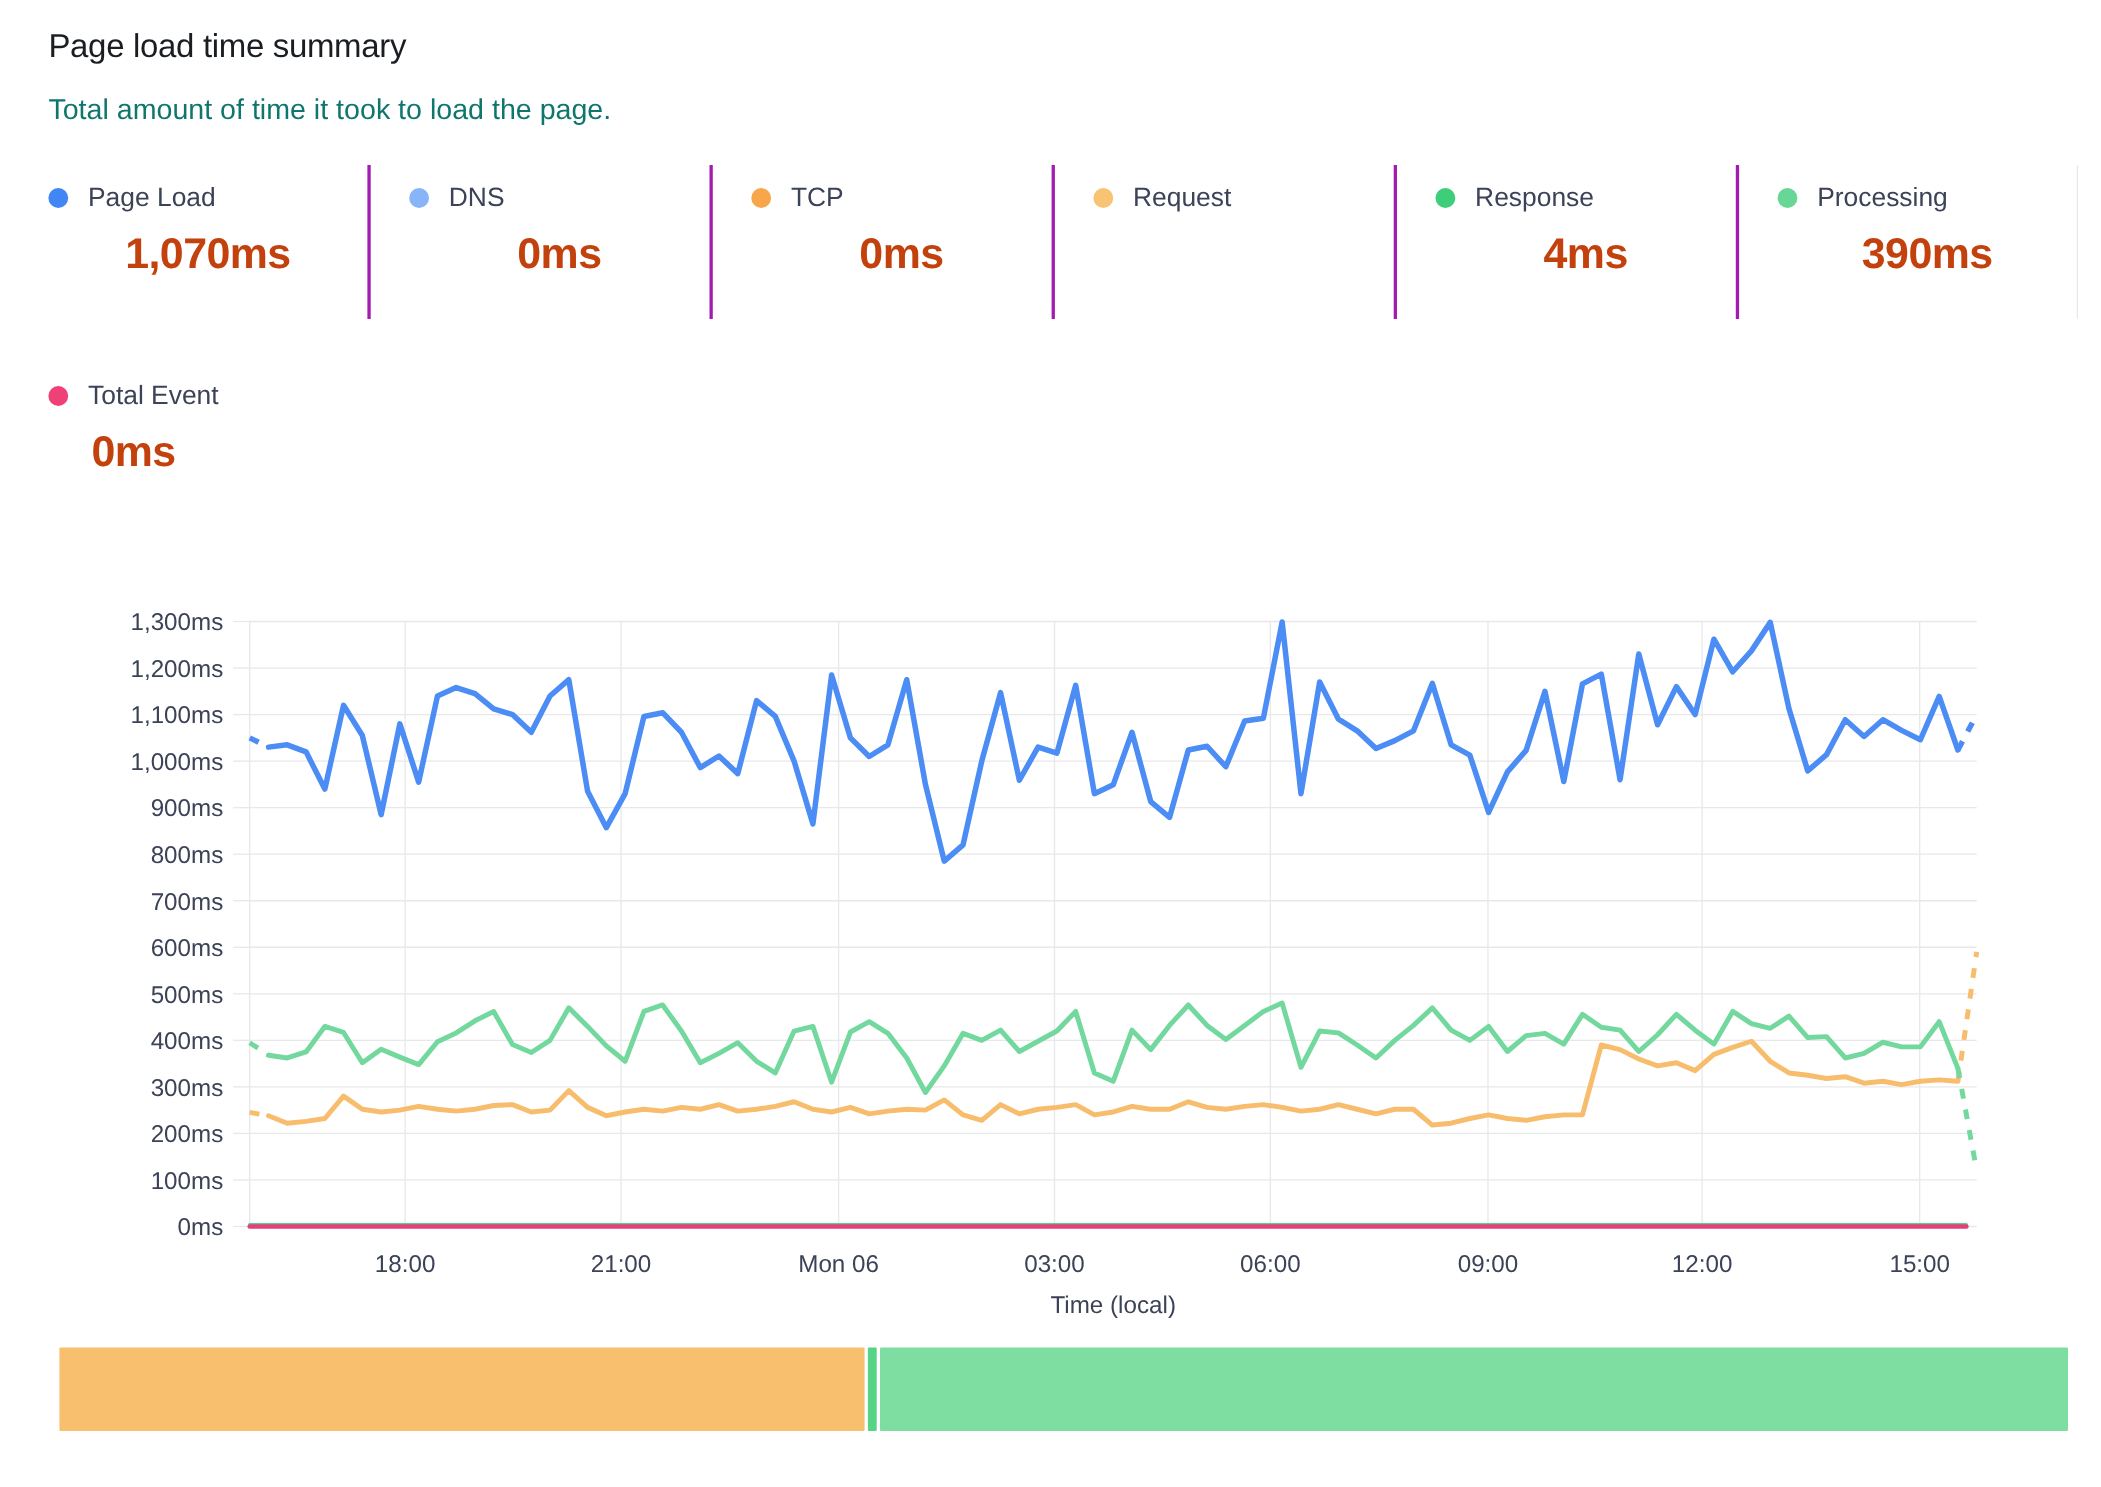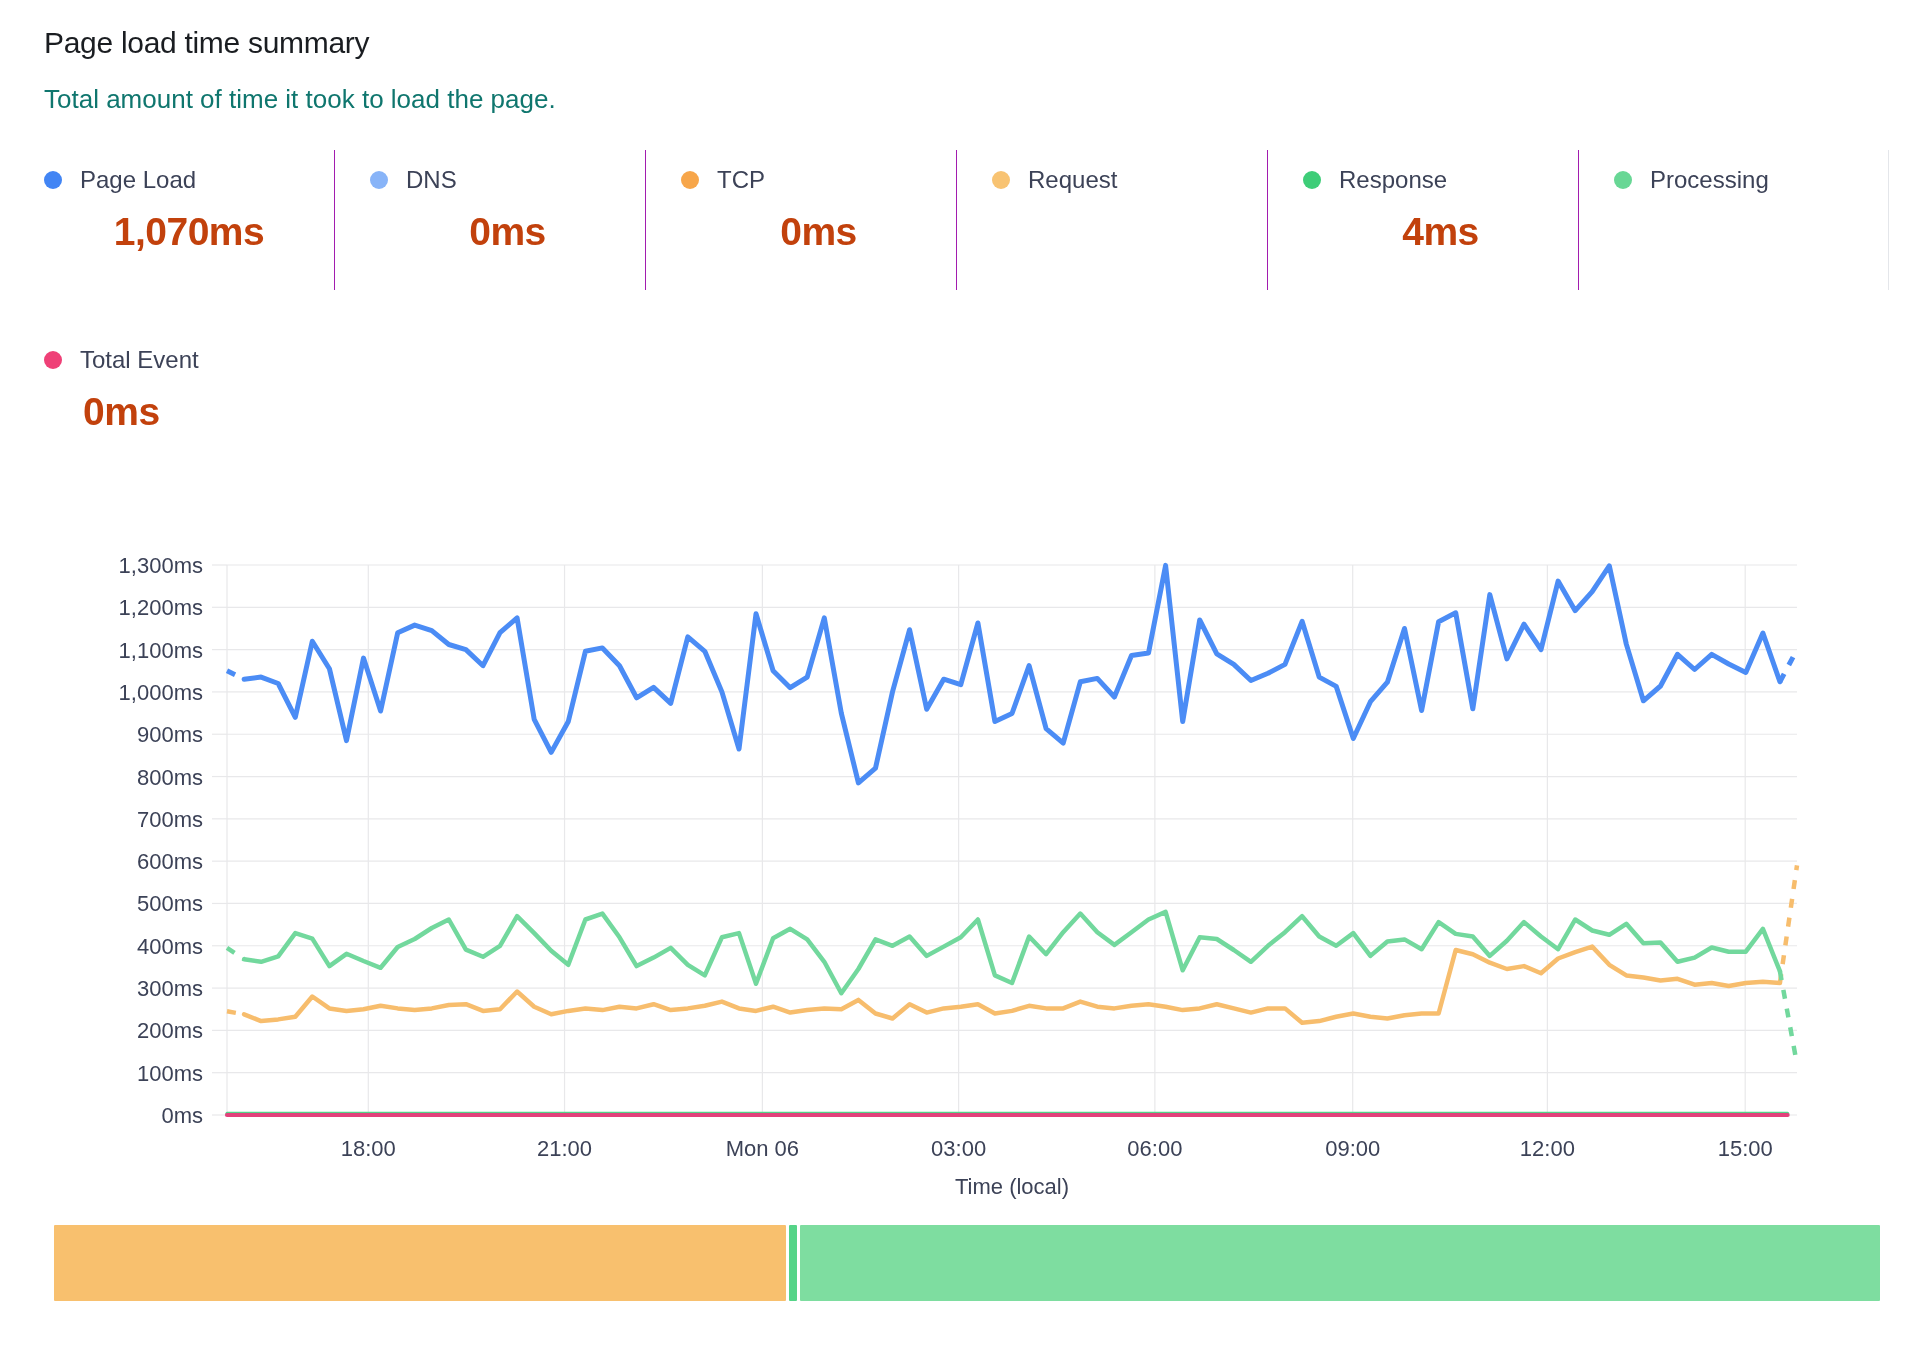--- a/index.html
+++ b/index.html
@@ -1,21 +1,21 @@
 <!DOCTYPE html>
 <html><head>
 <meta charset="utf-8">
 <style>
   html,body{margin:0;padding:0;background:#ffffff;}
   body{width:1910px;height:1352px;position:relative;font-family:"Liberation Sans",sans-serif;overflow:hidden;}
   .page-title{position:absolute;left:44px;top:26px;margin:0;font-size:30px;font-weight:400;color:#1a1d21;letter-spacing:-0.3px;}
   .page-subtitle{position:absolute;left:44px;top:84px;margin:0;font-size:26px;font-weight:400;color:#0f766e;}
   .metrics-row{position:absolute;left:44px;top:150px;display:flex;}
   .metric{box-sizing:border-box;height:140px;text-align:center;}
-  .metric.col{width:311px;border-left:1px solid #a21caf;padding-left:35px;}
+  .metric.col{width:311px;border-left:3px solid #a21caf;padding-left:35px;}
   .metric.first{width:290px;border-left:none;padding-left:0;}
   .metric.last{border-right:1px solid #e4e6ea;}
   .metric-head{display:flex;align-items:center;gap:18px;margin-top:16px;}
   .dot{width:18px;height:18px;border-radius:50%;flex:0 0 auto;}
   .metric-label{font-size:24px;color:#3c4257;}
   .metric-value{font-size:39px;font-weight:700;color:#c2410c;margin-top:16px;letter-spacing:-0.5px;}
   .metric-row2{position:absolute;left:44px;top:330px;}
   #chart-svg{position:absolute;left:0;top:0;width:1910px;height:1352px;}
   .tick{font-family:"Liberation Sans",sans-serif;font-size:22px;fill:#3c4257;}
   #status-bar{position:absolute;left:54px;top:1225px;width:1826px;height:76px;display:flex;gap:3px;}
@@ -60,20 +60,21 @@
       <span class="dot" style="background-color: rgb(62, 205, 120);"></span>
       <span class="metric-label">Response</span>
     </div>
     <div class="metric-value">4ms</div>
   </div>
   <div class="metric col last">
     <div class="metric-head">
       <span class="dot" style="background-color: rgb(104, 215, 149);"></span>
       <span class="metric-label">Processing</span>
     </div>
+    <div class="metric-value">390ms</div>
   </div>
 </div>
 
 <div class="metric metric-row2">
   <div class="metric-head">
     <span class="dot" style="background-color: rgb(239, 64, 119);"></span>
     <span class="metric-label">Total Event</span>
   </div>
   <div class="metric-value">0ms</div>
 </div>

